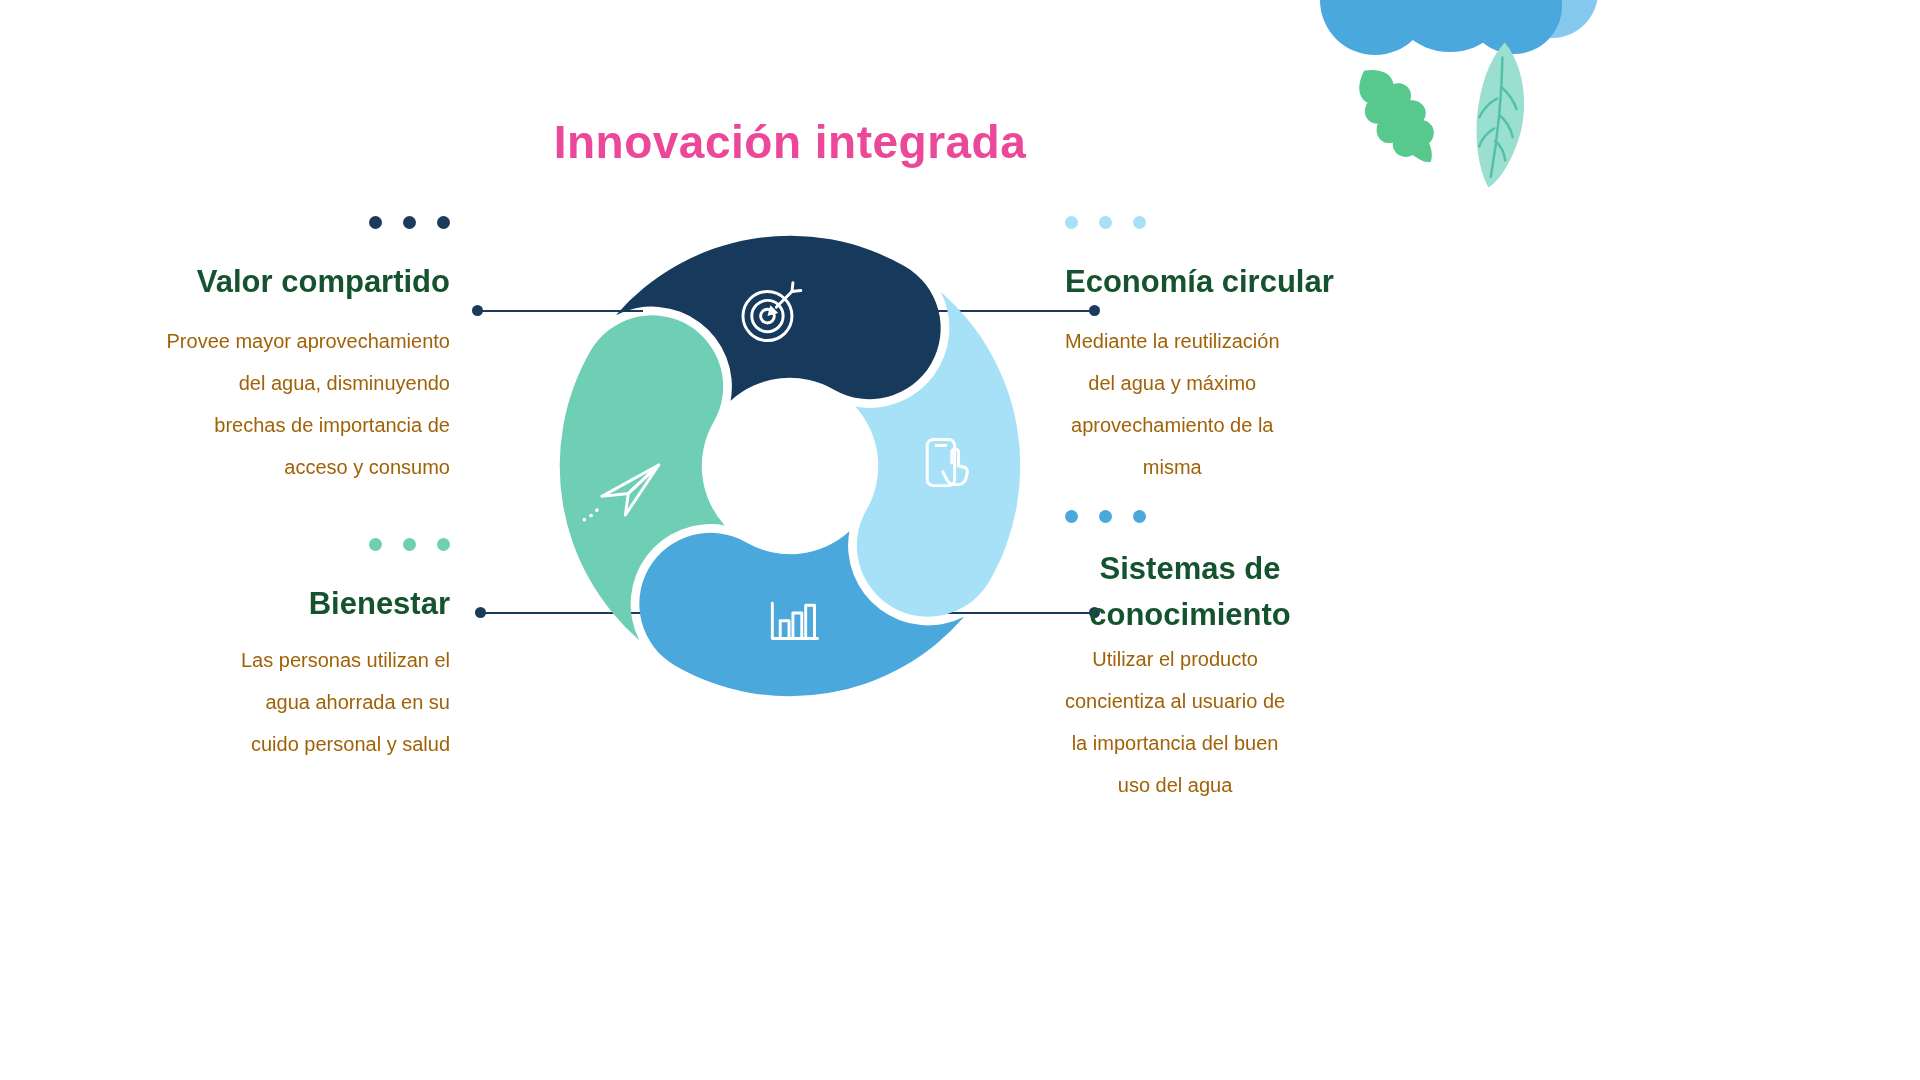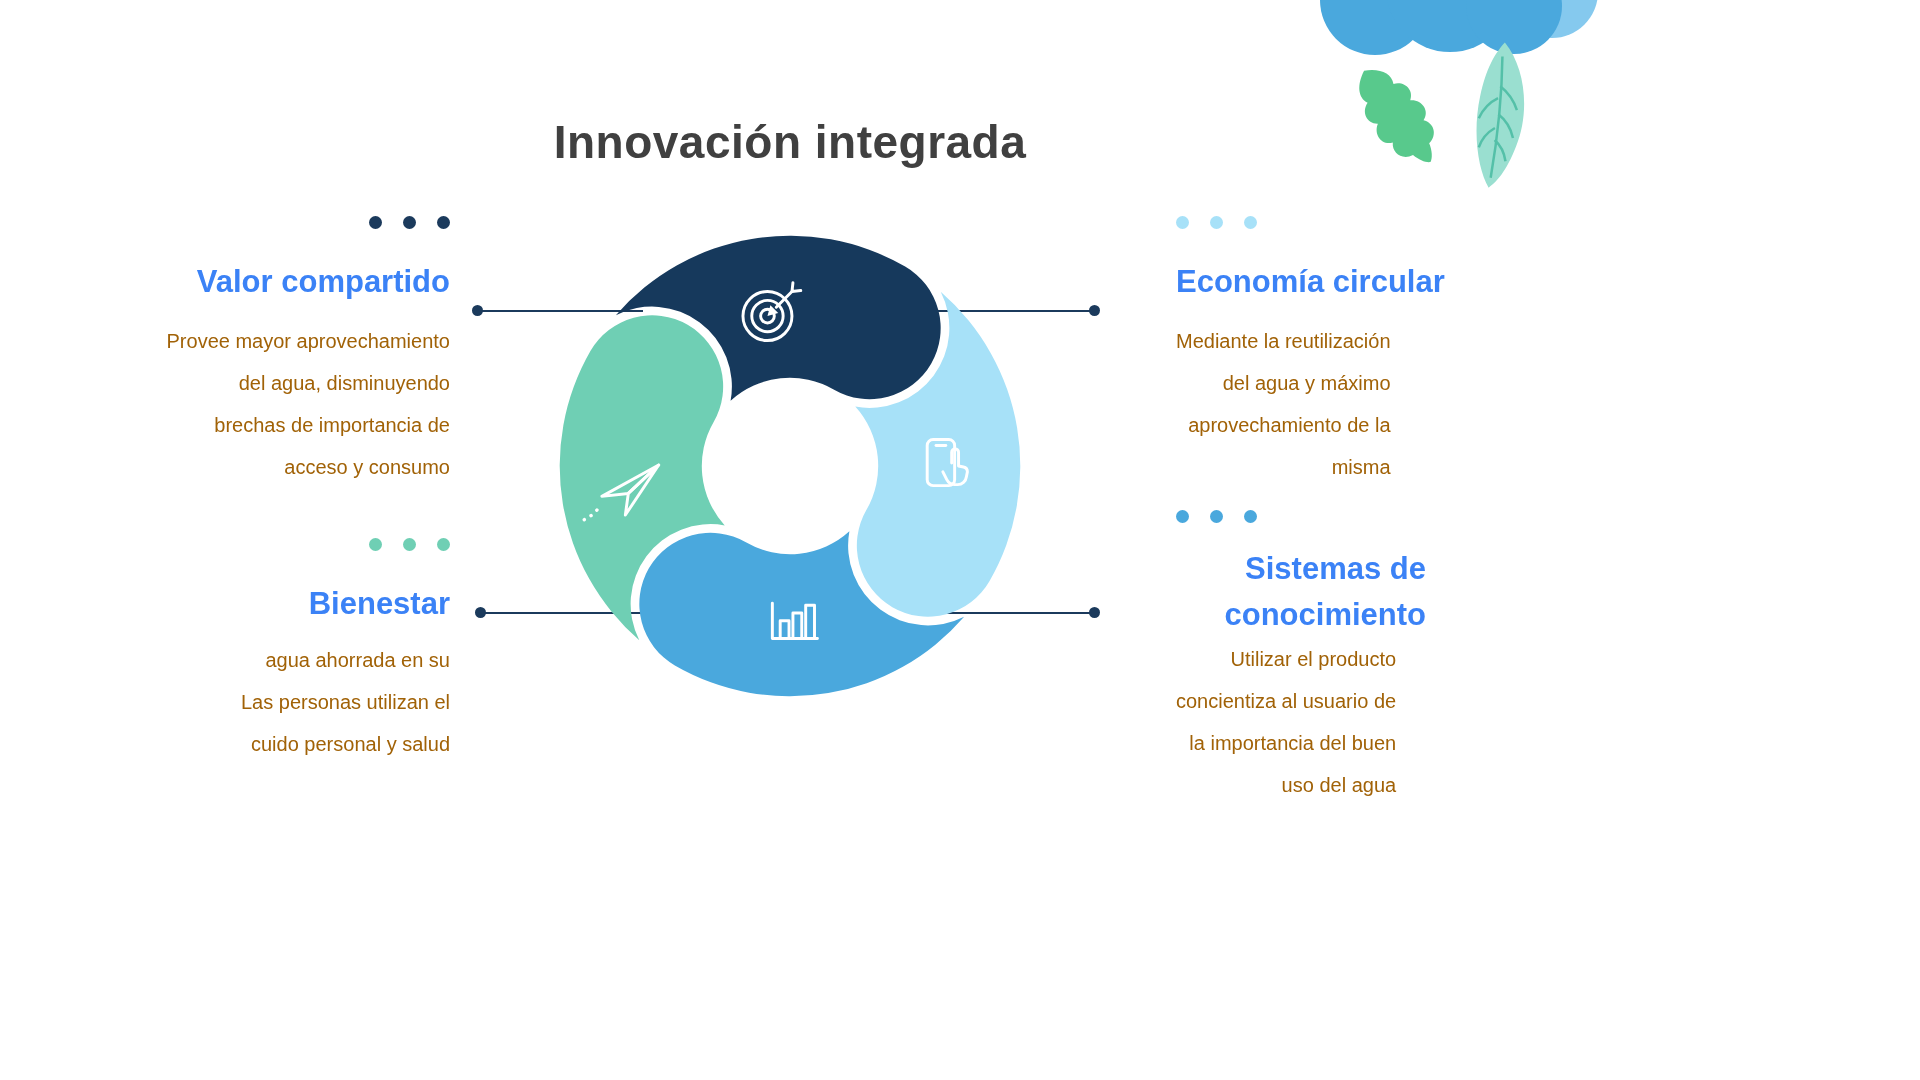--- a/index.html
+++ b/index.html
@@ -7,21 +7,21 @@
     width: 1920px; height: 1080px;
     position: relative; overflow: hidden;
     background: #ffffff;
     font-family: "Liberation Sans", sans-serif;
   }
 
   
   .slide-title {
     position: absolute; top: 84px; left: 0; width: 1580px;
     text-align: center;
-    font-size: 46px; font-weight: 700; color: #404040;
+    font-size: 46px; font-weight: 700; color: #ec4899;
     letter-spacing: 0.5px;
   }
 
   
   .corner { position: absolute; top: 0; right: 0; width: 620px; height: 200px; }
 
   
   .wheel { position: absolute; left: 545px; top: 221px; width: 490px; height: 490px; z-index: 5; }
 
   
@@ -32,32 +32,32 @@
   #line-economia { left: 935px;  top: 310px; width: 160px; }
   #dot-economia  { left: 1089px; top: 305px; }
   #line-bienestar{ left: 481px;  top: 612px; width: 162px; }
   #dot-bienestar { left: 475px;  top: 607px; }
   #line-sistemas { left: 935px;  top: 612px; width: 160px; }
   #dot-sistemas  { left: 1089px; top: 607px; }
 
   
   .section { position: absolute; display: flex; flex-direction: column; z-index: 10; }
   .section.left  { right: 1470px; align-items: flex-end; text-align: right; }
-  .section.right { left: 1176px;  align-items: flex-start; text-align: right; }
+  .section.right { left: 1065px;  align-items: flex-start; text-align: center; }
   #section-valor     { top: 216px; width: 430px; }
   #section-bienestar { top: 538px; width: 430px; }
   #section-economia  { top: 216px; width: 370px; }
   #section-sistemas  { top: 510px; width: 370px; }
 
   .dots { display: flex; gap: 21px; height: 13px; }
   .dot  { width: 13px; height: 13px; border-radius: 50%; }
 
   .section-heading {
     margin: 34px 0 0 0;
-    font-size: 31px; font-weight: 700; color: #3b82f6;
+    font-size: 31px; font-weight: 700; color: #14532d;
     line-height: 37px;
   }
   #section-sistemas .section-heading { max-width: 250px; line-height: 46px; margin-top: 23px; }
 
   .section-body { margin-top: 20px; }
   #section-bienestar .section-body { margin-top: 17px; }
   #section-sistemas  .section-body { margin-top: 0; }
   .body-line {
     font-size: 20px; color: #a16207; line-height: 42px; white-space: nowrap;
   }
@@ -165,22 +165,22 @@
 </div>
 
 <div class="section left" id="section-bienestar">
   <div class="dots">
     <span class="dot" style="background-color: rgb(111, 207, 180);"></span>
     <span class="dot" style="background-color: rgb(111, 207, 180);"></span>
     <span class="dot" style="background-color: rgb(111, 207, 180);"></span>
   </div>
   <div class="section-heading">Bienestar</div>
   <div class="section-body">
+    <div class="body-line">Las personas utilizan el</div>
     <div class="body-line">agua ahorrada en su</div>
-    <div class="body-line">Las personas utilizan el</div>
     <div class="body-line">cuido personal y salud</div>
   </div>
 </div>
 
 <div class="section right" id="section-sistemas">
   <div class="dots">
     <span class="dot" style="background-color: rgb(74, 168, 221);"></span>
     <span class="dot" style="background-color: rgb(74, 168, 221);"></span>
     <span class="dot" style="background-color: rgb(74, 168, 221);"></span>
   </div>

